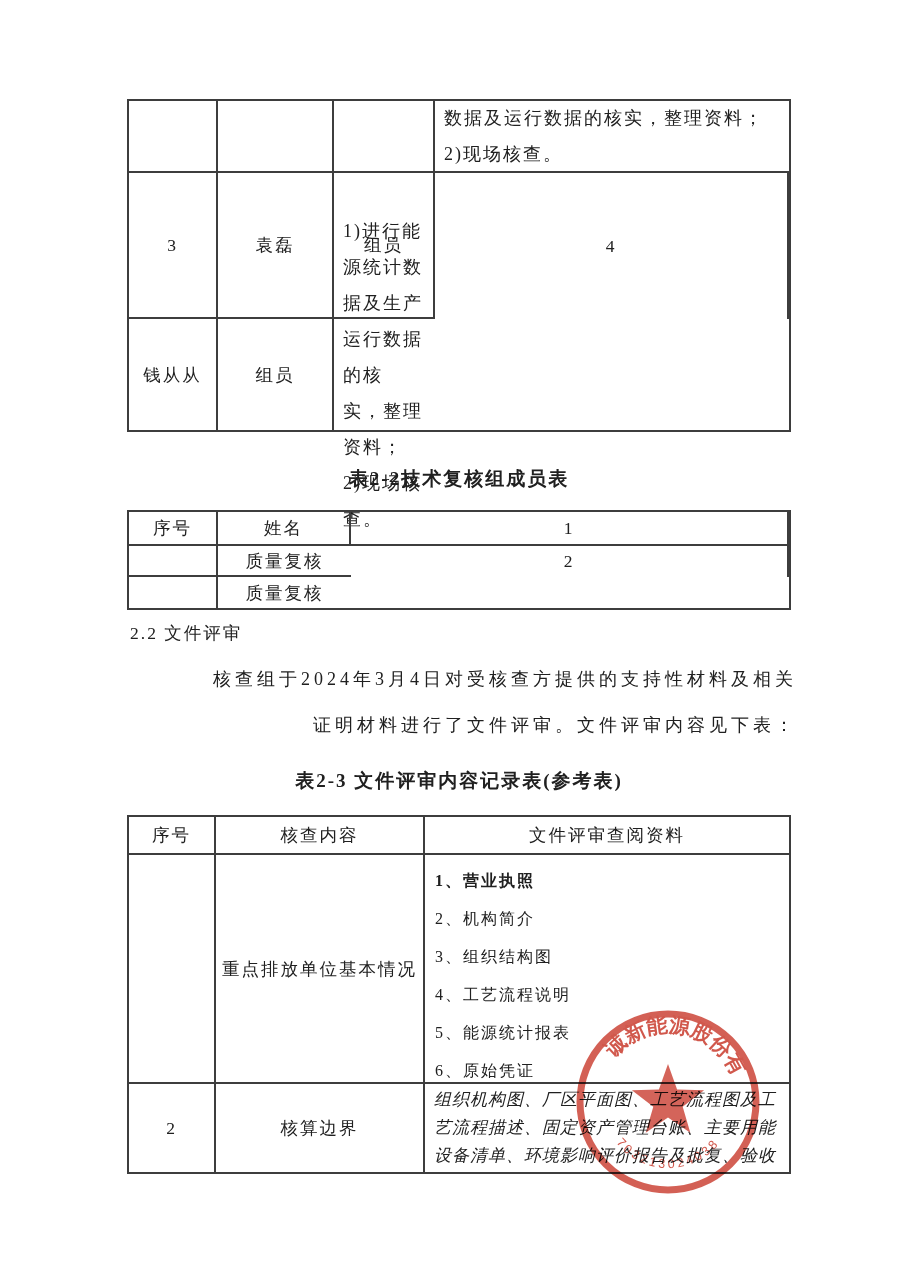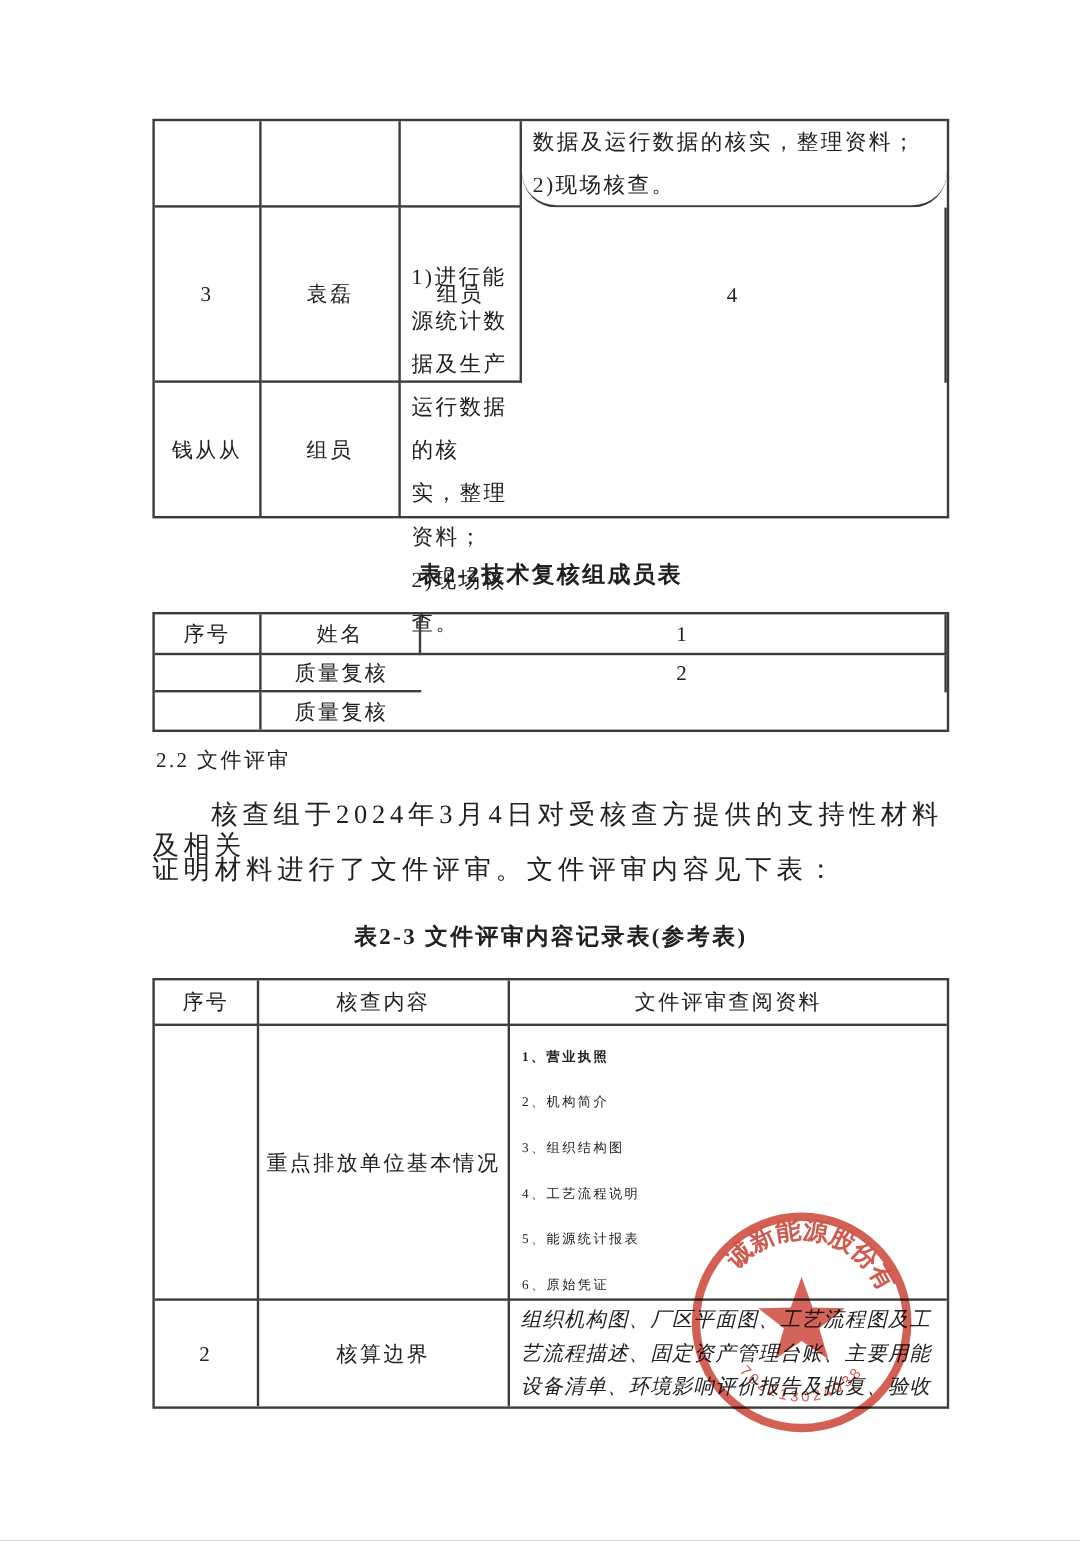--- a/index.html
+++ b/index.html
@@ -21,41 +21,40 @@
     font-size:17.5px;letter-spacing:2px;
     box-sizing:border-box;
   }
   .tbl .cell.last-col{border-right:none;}
   .tbl .cell.last-row{border-bottom:none;}
   .tbl .cell.duty{
     justify-content:flex-start;align-items:center;
     text-align:left;
     padding-left:9px;padding-right:2px;
     white-space:pre-line;
-    border-radius:29px;
   }
   .t1{left:127px;top:99px;width:664px;grid-template-columns:89px 116px 101px auto;grid-template-rows:72px 146px 111px;}
   .t1 .duty{line-height:36px;font-size:18px;}
   .t2{left:127px;top:510px;width:664px;grid-template-columns:89px 133px auto;grid-template-rows:34px 31px 31px;}
   .t3{left:127px;top:815px;width:664px;grid-template-columns:87px 209px auto;grid-template-rows:38px 229px 88px;}
   .t3 .materials{
     flex-direction:column;align-items:flex-start;justify-content:flex-start;
-    padding:7px 2px 0 10px;line-height:38px;font-size:11px;text-align:left;
+    padding:7px 2px 0 10px;line-height:38px;font-size:16px;text-align:left;
   }
   .t3 .materials .first-item{font-weight:bold;}
   .t3 .materials .rest-items{white-space:pre-line;}
   .t3 .duty2{line-height:28px;font-size:17px;letter-spacing:1px;padding-left:10px;padding-right:2px;font-style:italic;}
   .doc-title{
     position:absolute;left:127px;width:664px;text-align:center;
     font-weight:bold;font-size:19px;letter-spacing:2px;
   }
   .t2-title{top:466px;}
   .t3-title{top:768px;}
   .sec-heading{position:absolute;left:130px;top:621px;font-size:17.5px;letter-spacing:2px;}
-  .para{position:absolute;left:127px;width:670px;font-size:22px;letter-spacing:4px;line-height:26px;}
+  .para{position:absolute;left:127px;width:670px;font-size:18px;letter-spacing:4px;line-height:26px;text-align:right;}
   .p1{top:666px;text-indent:49px;}
   .p2{top:712px;}
   .stamp{
     position:absolute;left:568px;top:1002px;width:200px;height:200px;
     opacity:.85;mix-blend-mode:multiply;pointer-events:none;
   }
 </style>
 </head>
 <body>
 

